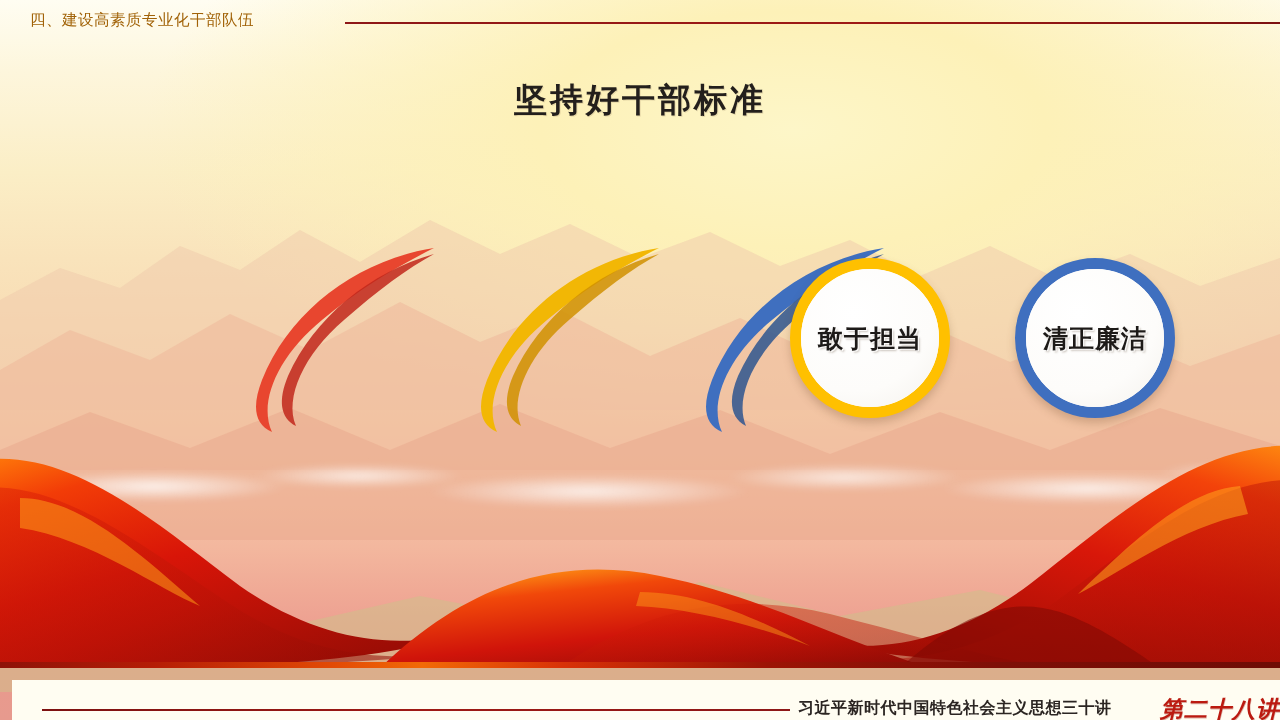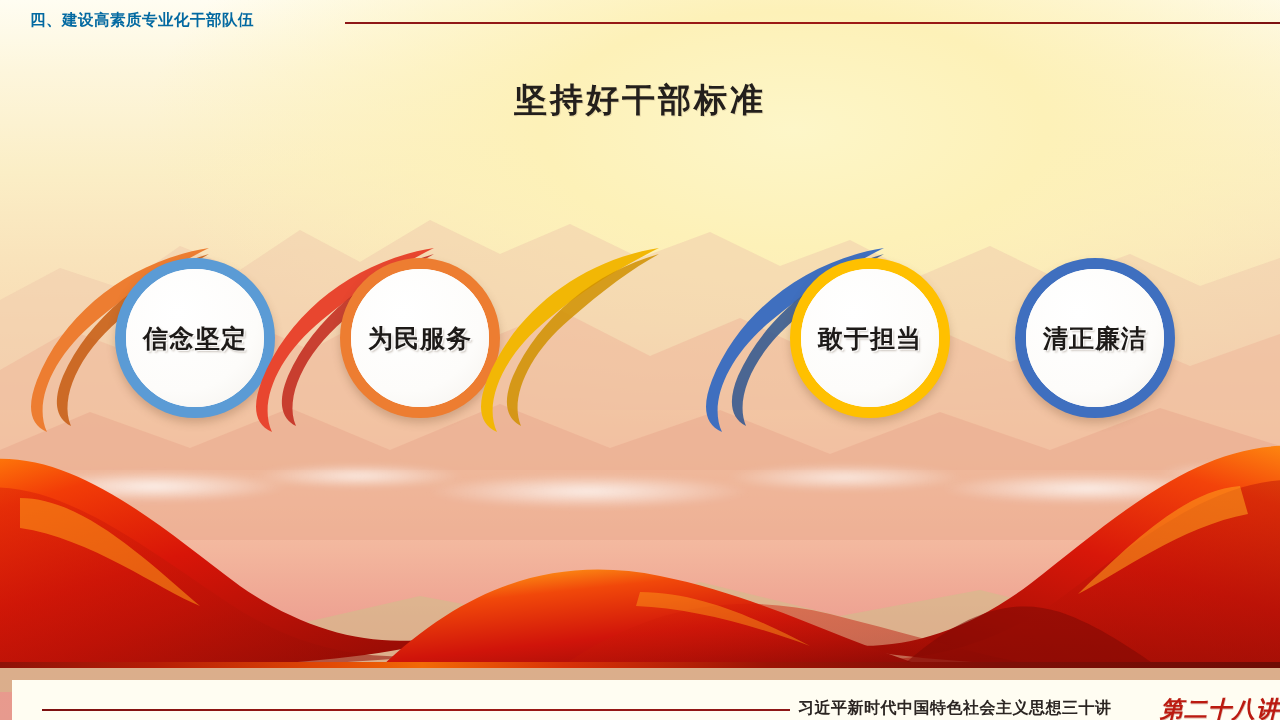--- a/index.html
+++ b/index.html
@@ -58,21 +58,21 @@
   
   .ribbons { position: absolute; left: 0; bottom: 52px; width: 1280px; height: 300px; }
   .ribbons svg { display: block; width: 1280px; height: 300px; }
 
   
   .header {
     position: absolute; left: 0; top: 0; width: 1280px; height: 46px;
   }
   .header-title {
     position: absolute; left: 30px; top: 10px;
-    font-size: 15.5px; font-weight: bold; color: #0369a1;
+    font-size: 15.5px; font-weight: normal; color: #a16207;
     letter-spacing: .5px; white-space: nowrap;
   }
   .header-rule {
     position: absolute; left: 345px; top: 22px; width: 935px; height: 1.6px;
     background: linear-gradient(90deg, #8d1717 0%, #9e1a15 55%, #7d1111 100%);
   }
 
   
   .slide-title {
     position: absolute; left: 0; top: 78px; width: 1280px;
@@ -217,46 +217,28 @@
 
   <div class="header">
     <div class="header-title">四、建设高素质专业化干部队伍</div>
     <div class="header-rule"></div>
   </div>
 
   <div class="slide-title">坚持好干部标准</div>
 
   <div class="nodes">
 
-    <div class="node" style="left:95px;">
-      <div class="swoosh">
-        <svg width="200" height="210" viewBox="0 0 200 210">
-          <path d="M196,16 C120,28 52,78 24,148 C14,174 16,192 34,200 C20,170 40,124 84,88 C122,56 164,32 196,16 Z" fill="#ED7D31"></path>
-          <path d="M196,22 C132,40 76,86 50,144 C40,168 42,186 58,194 C46,166 66,122 106,88 C140,58 170,36 196,22 Z" fill="#C55A11" opacity="0.85"></path>
-        </svg>
-      </div>
-      <div class="ring" style="border-color:#5b9bd5;">
-        <div class="ring-inner">
-          <span class="node-label">信念坚定</span>
-        </div>
-      </div>
-    </div>
 
     <div class="node" style="left:320px;">
       <div class="swoosh">
         <svg width="200" height="210" viewBox="0 0 200 210">
           <path d="M196,16 C120,28 52,78 24,148 C14,174 16,192 34,200 C20,170 40,124 84,88 C122,56 164,32 196,16 Z" fill="#E8462F"></path>
           <path d="M196,22 C132,40 76,86 50,144 C40,168 42,186 58,194 C46,166 66,122 106,88 C140,58 170,36 196,22 Z" fill="#C1271B" opacity="0.85"></path>
         </svg>
       </div>
-      <div class="ring" style="border-color:#ED7D31;">
-        <div class="ring-inner">
-          <span class="node-label">为民服务</span>
-        </div>
-      </div>
     </div>
 
     <div class="node" style="left:545px;">
       <div class="swoosh">
         <svg width="200" height="210" viewBox="0 0 200 210">
           <path d="M196,16 C120,28 52,78 24,148 C14,174 16,192 34,200 C20,170 40,124 84,88 C122,56 164,32 196,16 Z" fill="#F2B705"></path>
           <path d="M196,22 C132,40 76,86 50,144 C40,168 42,186 58,194 C46,166 66,122 106,88 C140,58 170,36 196,22 Z" fill="#D09000" opacity="0.85"></path>
         </svg>
       </div>
     </div>

